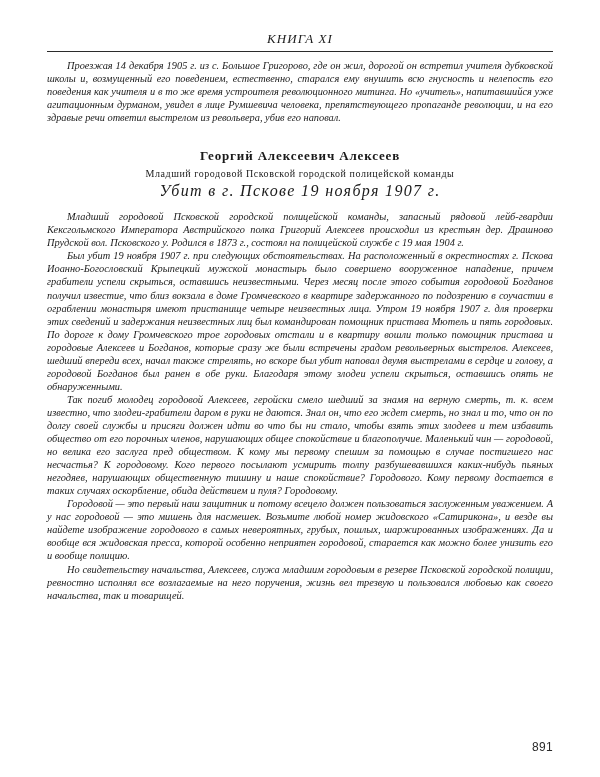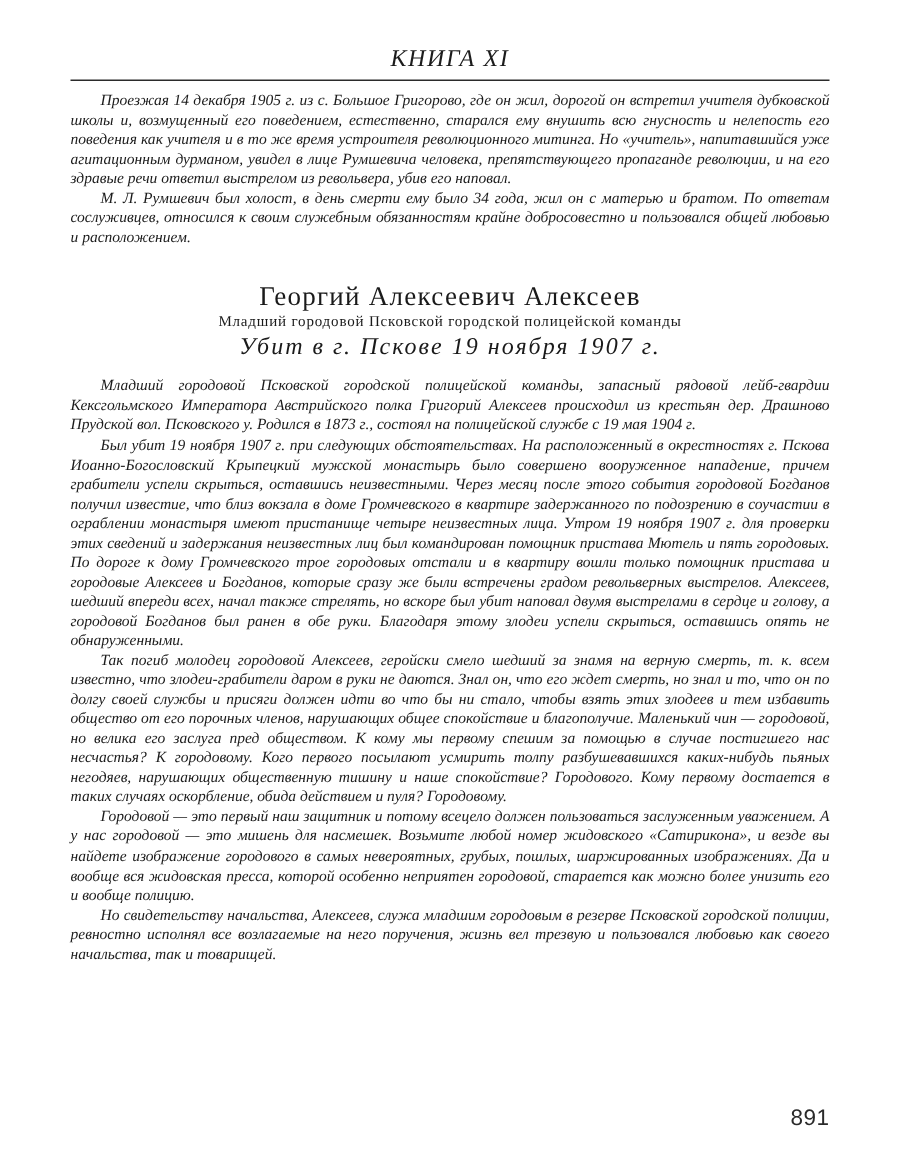--- a/index.html
+++ b/index.html
@@ -25,21 +25,21 @@
     position: absolute;
     left: 47px;
     top: 0;
     width: 506px;
   }
   
   .running-head {
     margin-top: 31px;
     text-align: center;
     font-style: italic;
-    font-size: 16px;
+    font-size: 13px;
     letter-spacing: 1.1px;
     color: #1c1c1c;
   }
   .head-rule {
     margin-top: 4px;
     border-top: 1.6px solid #2b2b2b;
     width: 100%;
     height: 0;
   }
   
@@ -56,22 +56,22 @@
   }
   .para.first {
     margin-top: 7px;
   }
   
   .entry-head {
     text-align: center;
     margin-top: 24px;
   }
   .entry-name {
-    font-weight: normal;
-    font-size: 18px;
+    font-weight: bold;
+    font-size: 13px;
     letter-spacing: 0.85px;
     line-height: 16px;
   }
   .entry-rank {
     font-size: 10px;
     letter-spacing: 0.55px;
     line-height: 16px;
     margin-top: 2px;
   }
   .entry-killed {
@@ -83,37 +83,36 @@
   }
   .entry-body {
     margin-top: 11px;
   }
   
   .page-number {
     position: absolute;
     right: 47px;
     bottom: 23px;
     font-family: "Liberation Sans", "DejaVu Sans", sans-serif;
-    font-size: 15px;
+    font-size: 12px;
     color: #2a2a2a;
     letter-spacing: 0.3px;
     margin-left: 48px;
   }
 </style>
 </head>
 <body>
 
 <div class="page">
   <div class="content">
 
     <div class="running-head">КНИГА XI</div>
     <div class="head-rule"></div>
 
     <p class="para first">Проезжая 14 декабря 1905 г. из с. Большое Григорово, где он жил, дорогой он встретил учителя дубковской школы и, возмущенный его поведением, естественно, старался ему внушить всю гнусность и нелепость его поведения как учителя и в то же время устроителя революционного митинга. Но «учитель», напитавшийся уже агитационным дурманом, увидел в лице Румшевича человека, препятствующего пропаганде революции, и на его здравые речи ответил выстрелом из револьвера, убив его наповал.</p>
-    <p class="para">М. Л. Румшевич был холост, в день смерти ему было 34 года, жил он с матерью и братом. По ответам сослуживцев, относился к своим служебным обязанностям крайне добросовестно и пользовался общей любовью и расположением.</p>
 
     <div class="entry-head">
       <div class="entry-name">Георгий Алексеевич Алексеев</div>
       <div class="entry-rank">Младший городовой Псковской городской полицейской команды</div>
       <div class="entry-killed">Убит в г. Пскове 19 ноября 1907 г.</div>
     </div>
 
     <div class="entry-body">
       <p class="para">Младший городовой Псковской городской полицейской команды, запасный рядовой лейб-гвардии Кексгольмского Императора Австрийского полка Григорий Алексеев происходил из крестьян дер. Драшново Прудской вол. Псковского у. Родился в 1873 г., состоял на полицейской службе с 19 мая 1904 г.</p>
       <p class="para">Был убит 19 ноября 1907 г. при следующих обстоятельствах. На расположенный в окрестностях г. Пскова Иоанно-Богословский Крыпецкий мужской монастырь было совершено вооруженное нападение, причем грабители успели скрыться, оставшись неизвестными. Через месяц после этого события городовой Богданов получил известие, что близ вокзала в доме Громчевского в квартире задержанного по подозрению в соучастии в ограблении монастыря имеют пристанище четыре неизвестных лица. Утром 19 ноября 1907 г. для проверки этих сведений и задержания неизвестных лиц был командирован помощник пристава Мютель и пять городовых. По дороге к дому Громчевского трое городовых отстали и в квартиру вошли только помощник пристава и городовые Алексеев и Богданов, которые сразу же были встречены градом револьверных выстрелов. Алексеев, шедший впереди всех, начал также стрелять, но вскоре был убит наповал двумя выстрелами в сердце и голову, а городовой Богданов был ранен в обе руки. Благодаря этому злодеи успели скрыться, оставшись опять не обнаруженными.</p>

